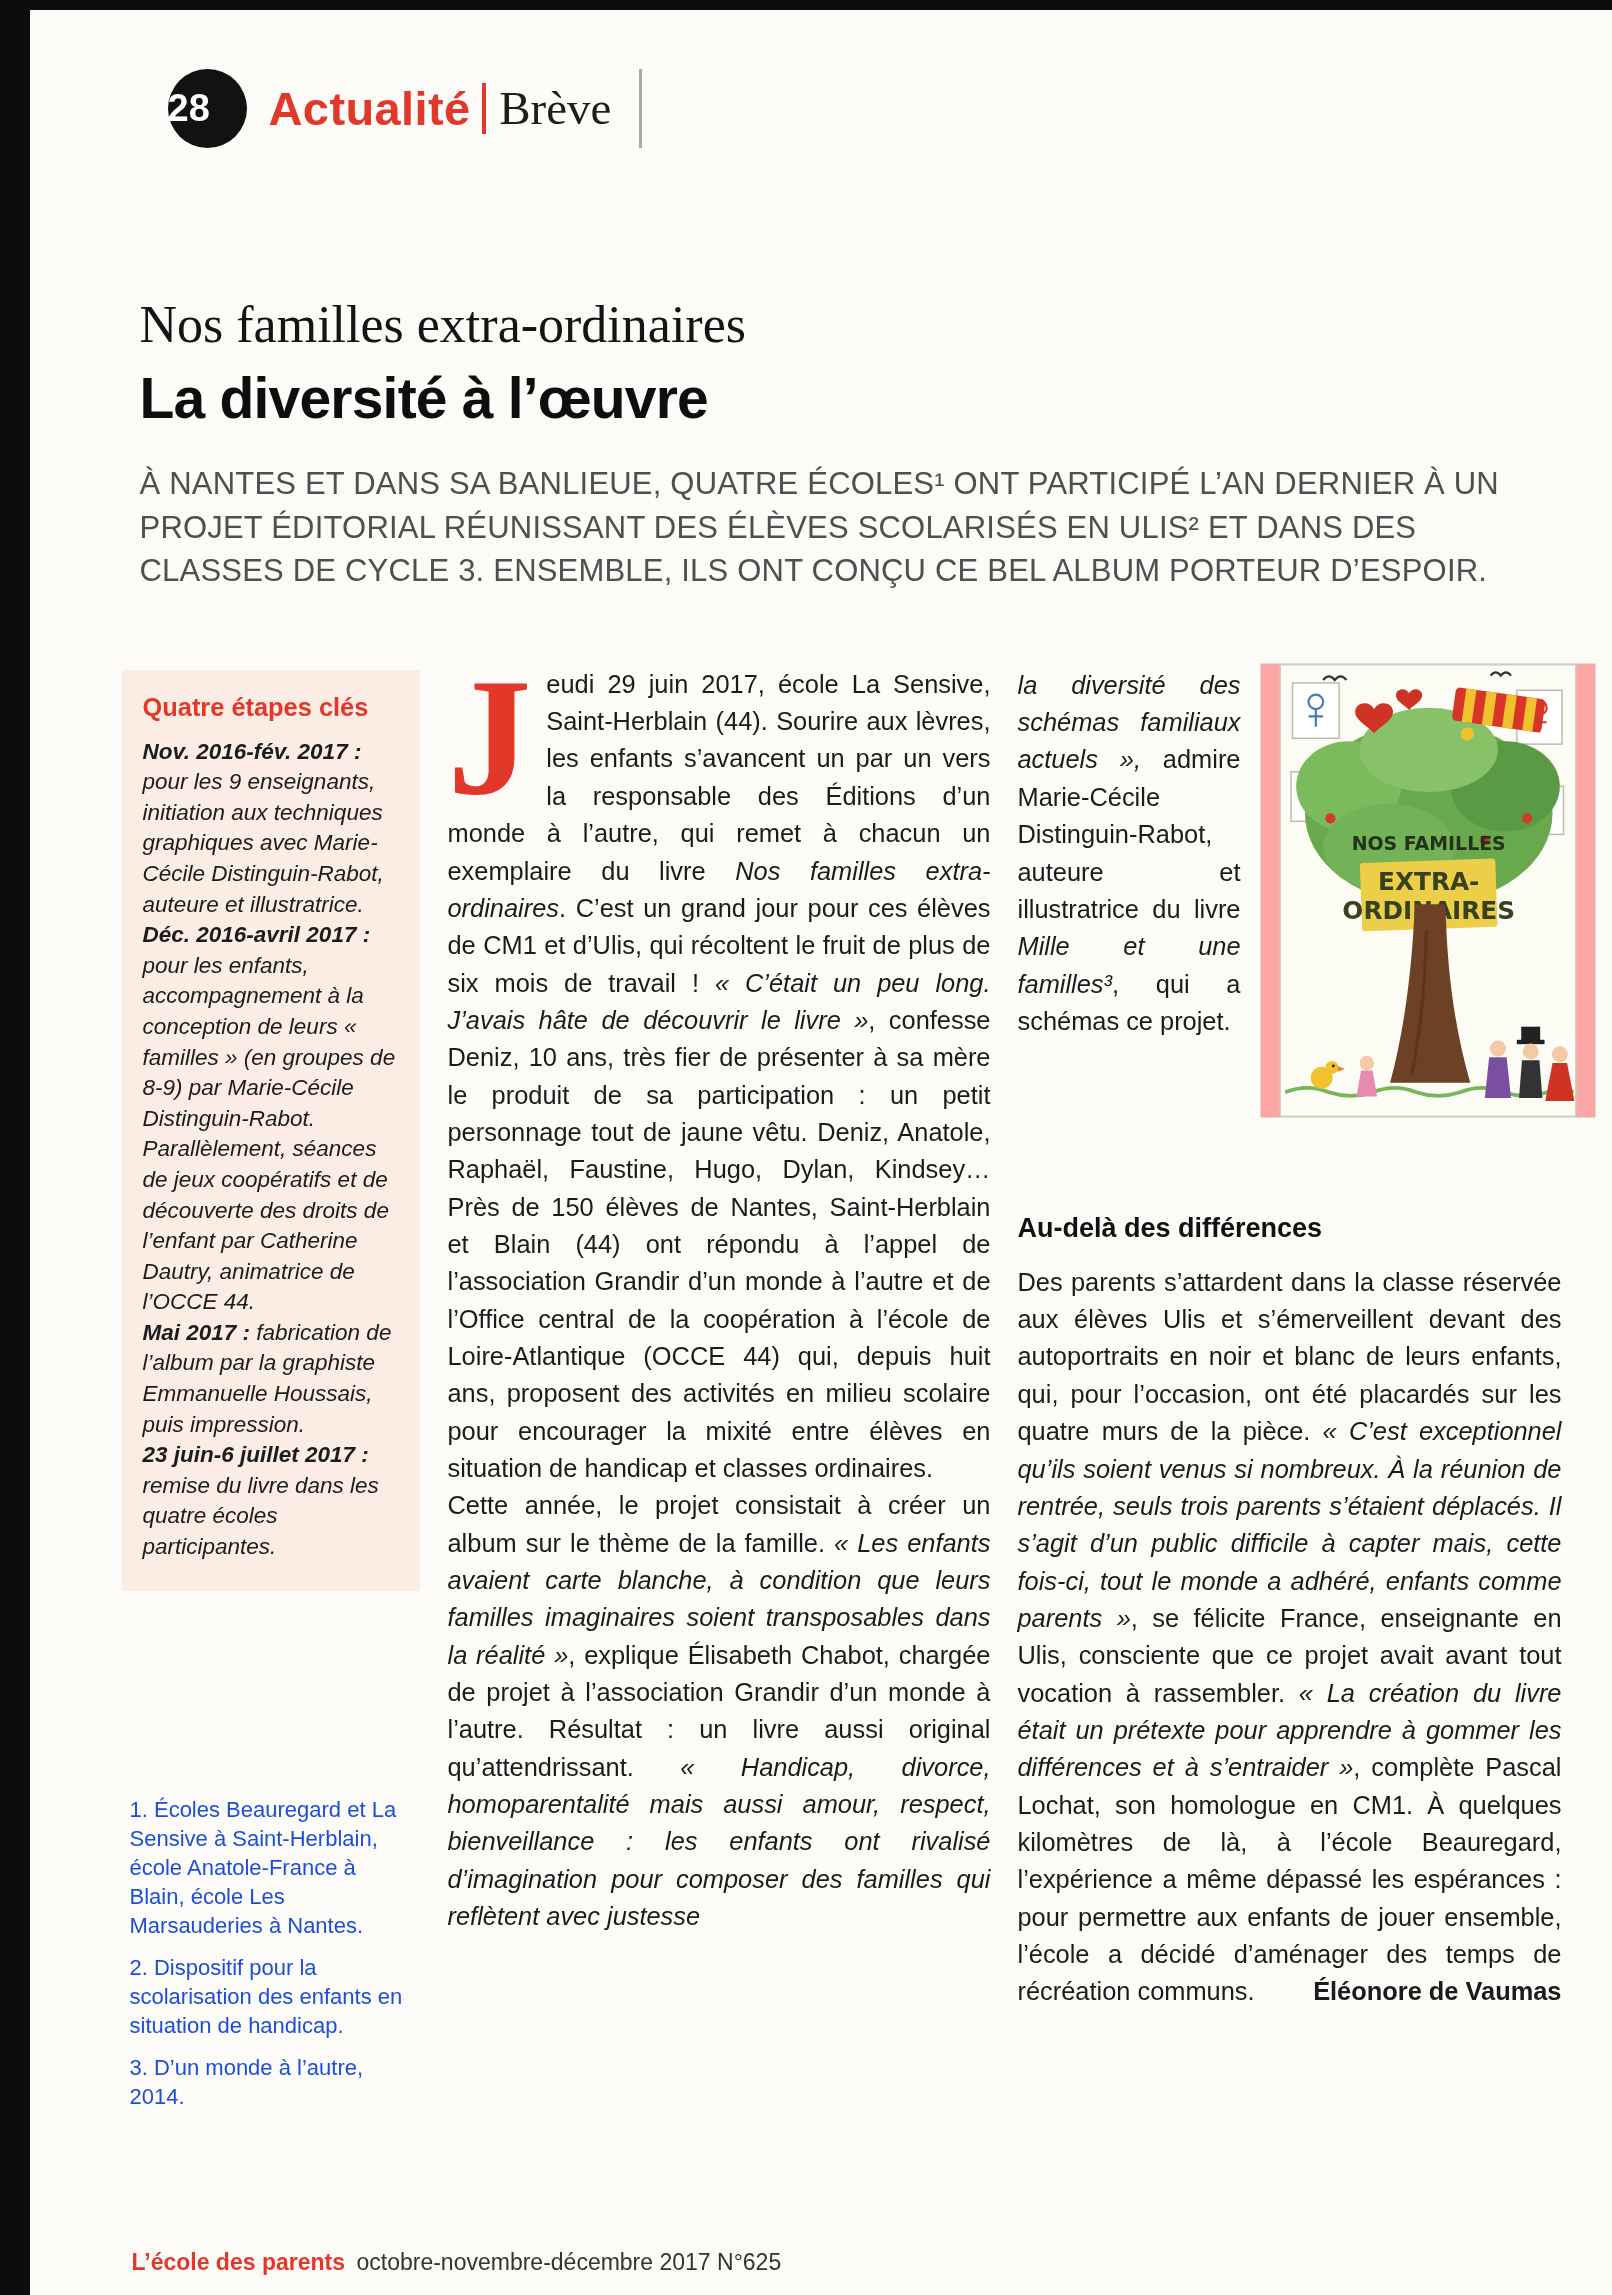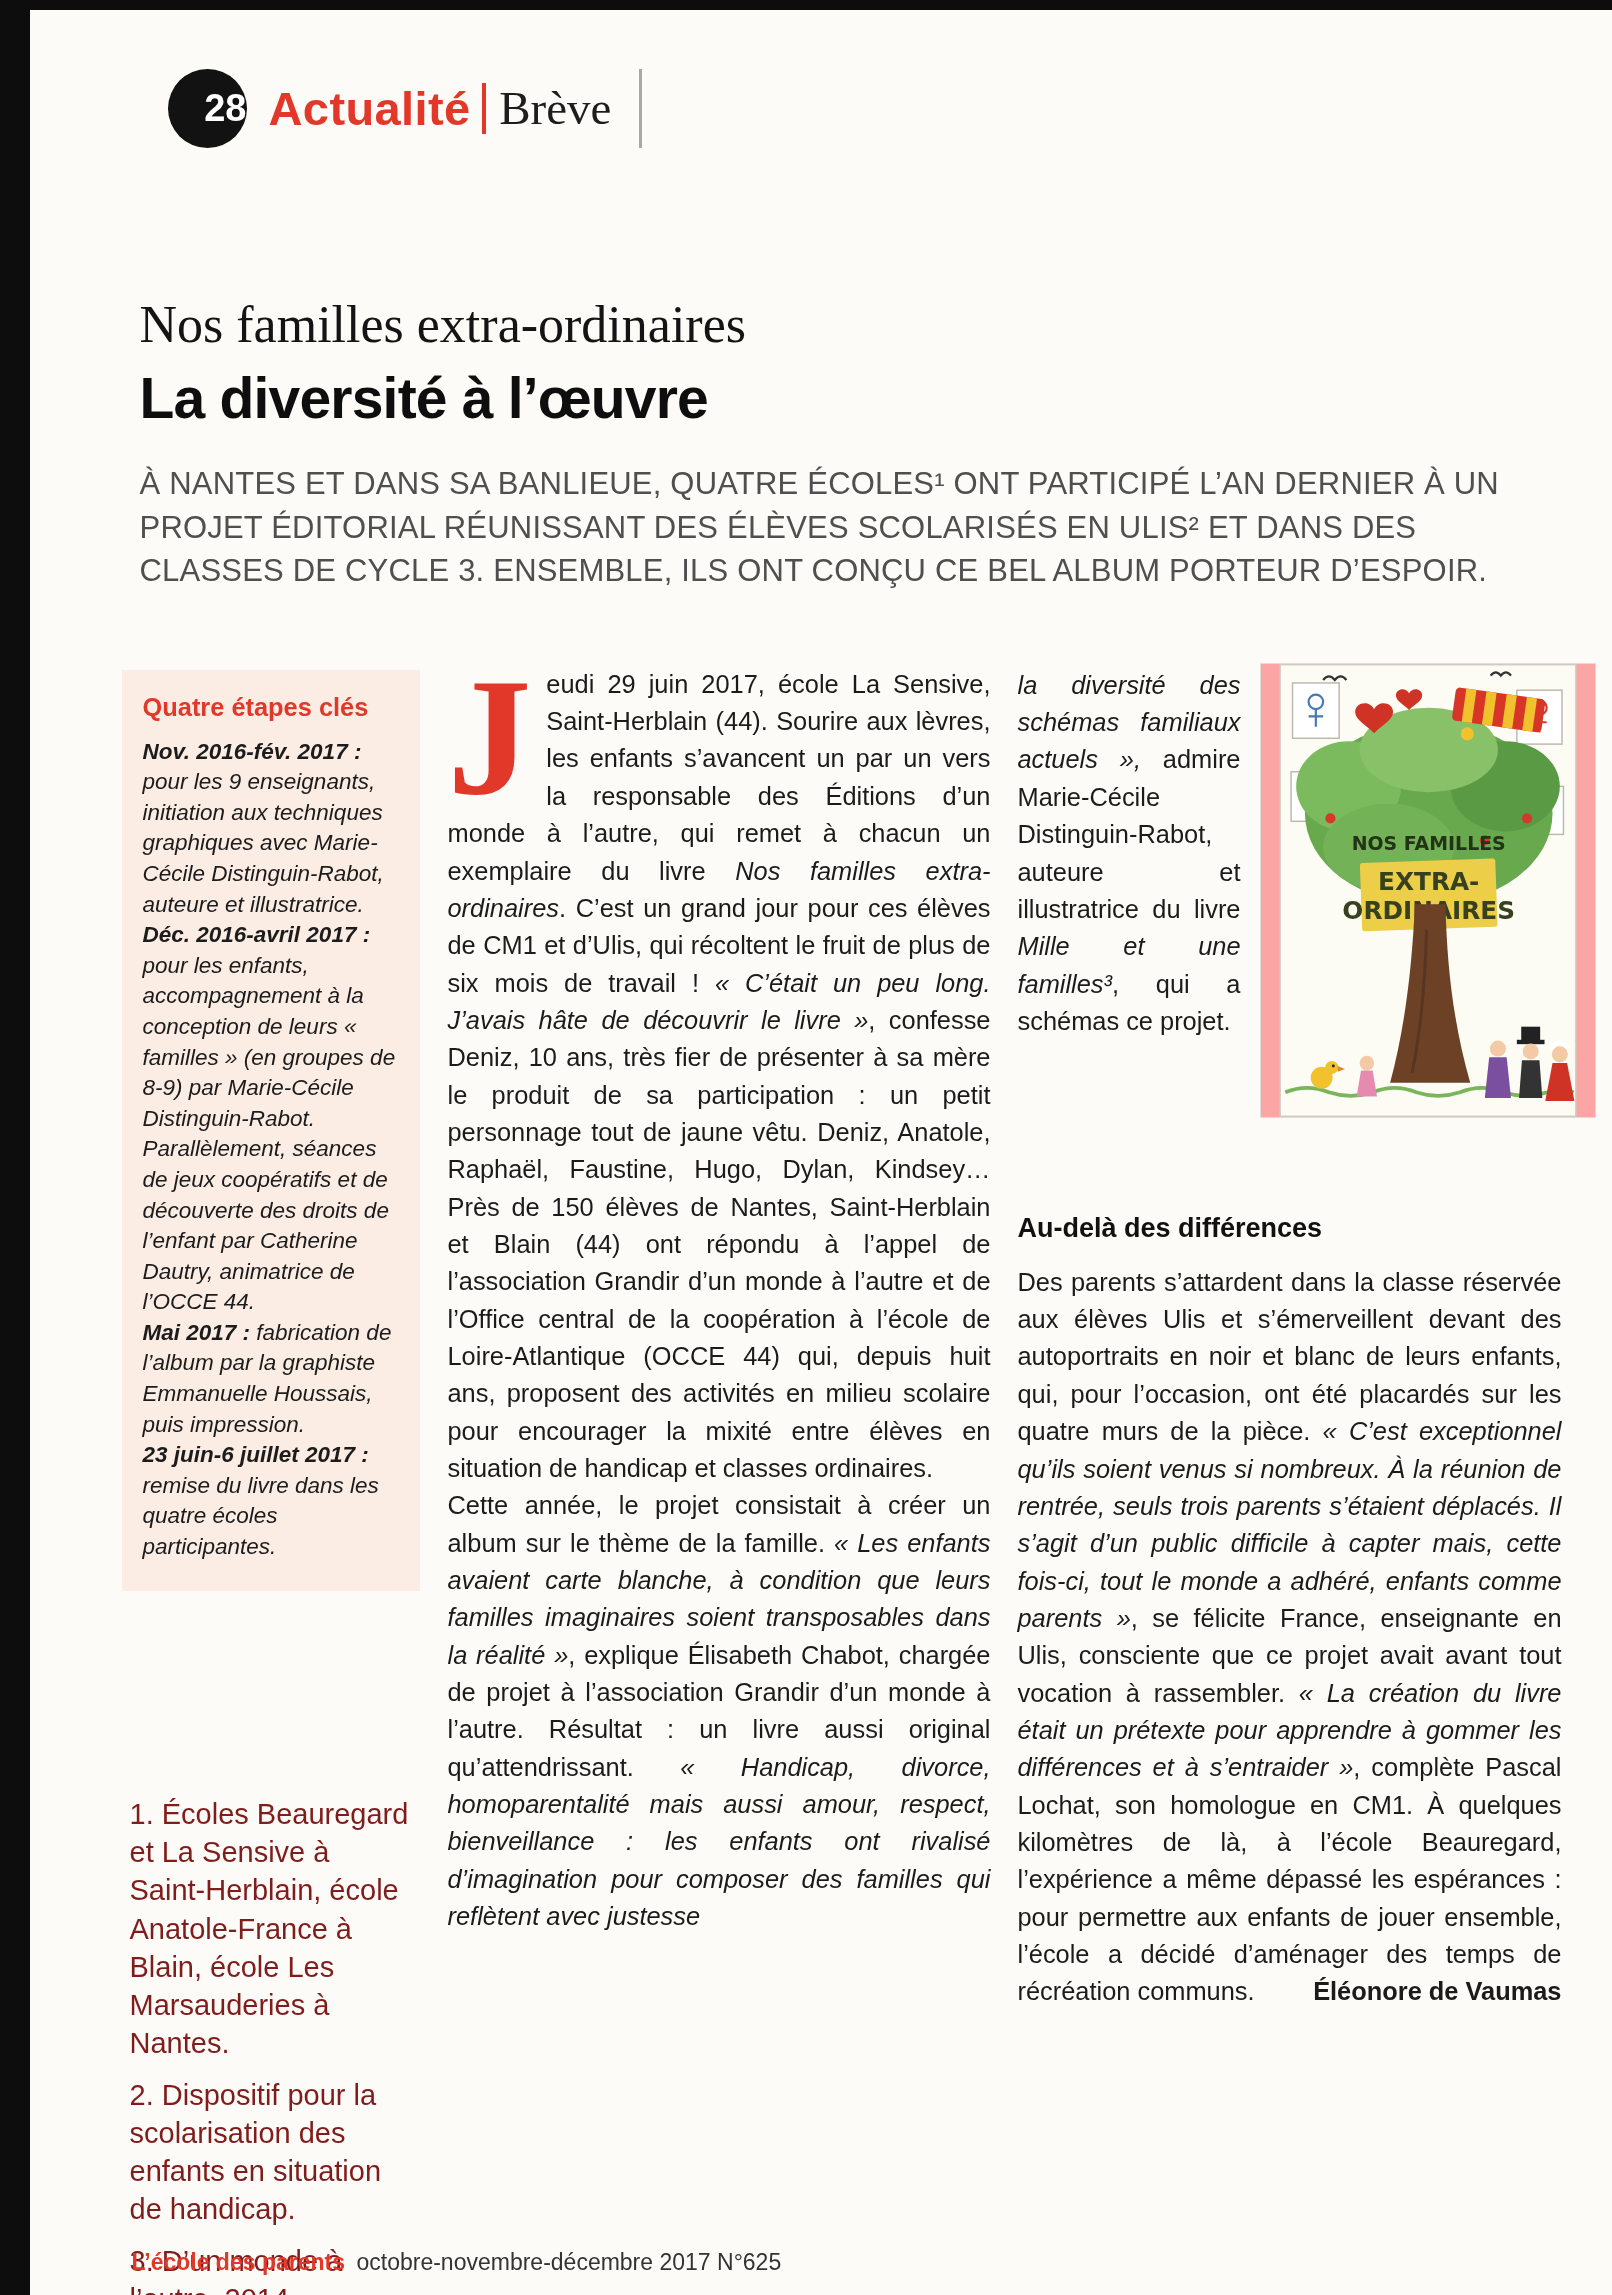--- a/index.html
+++ b/index.html
@@ -3,42 +3,42 @@
 <meta charset="utf-8">
 <style>
   * { margin:0; padding:0; box-sizing:border-box; }
   html,body { width:1613px; height:2295px; }
   body { background:#0d0d0d; font-family:"Liberation Sans", sans-serif; position:relative; }
   .page { position:absolute; left:29.5px; top:9.8px; width:1583px; height:2286px; background:#fcfbf7; overflow:hidden; }
 
   
   .header { position:absolute; left:138px; top:59px; display:flex; align-items:center; }
   .pagenum-circle { width:79px; height:79px; border-radius:50%; background:#121212; color:#fff;
-                    display:flex; align-items:center; justify-content:flex-end;
+                    display:flex; align-items:center; justify-content:flex-start;
                     font-size:38px; font-weight:bold; }
   .section-label { margin-left:22px; color:#e2382a; font-weight:bold; font-size:47px; letter-spacing:0.4px; }
   .red-divider { width:4.1px; height:51px; background:#e2382a; margin:0 13px 0 11.5px; }
   .rubric-label { font-family:"Liberation Serif", serif; font-size:47px; color:#1d1d1d; }
   .gray-divider { width:2.5px; height:79px; background:#a9a9a4; margin-left:28px; }
 
   
   .headline { position:absolute; left:110px; top:285px; width:1385px; }
   .kicker { font-family:"Liberation Serif", serif; font-size:52px; color:#141414; font-weight:400; }
   .main-title { font-size:57px; font-weight:bold; color:#0e0e0e; margin-top:11.5px; letter-spacing:-0.8px; }
   .standfirst { margin-top:31px; font-size:31px; line-height:1.4; color:#4f4f4f; letter-spacing:0.2px; width:1375px; }
 
   
   .sidebar { position:absolute; left:92px; top:660px; width:298px; background:#fbece4; padding:23px 21px 28px 21px; }
   .sidebar-title { color:#e2382a; font-weight:bold; font-size:25.4px; margin-bottom:14.8px; }
   .sidebar-step { font-style:italic; font-size:22.5px; line-height:1.36; color:#1c1c1c; text-align:left; }
   .step-date { font-weight:bold; }
 
   
   .footnotes { position:absolute; left:100px; top:1785px; width:283px; }
-  .footnote { font-size:29px; line-height:1.32; color:#7f1d1d; margin-bottom:13px; }
+  .footnote { font-size:22px; line-height:1.32; color:#1d4ed8; margin-bottom:13px; }
 
   
   .body-text { font-size:25.4px; line-height:1.47; text-align:justify; color:#1b1b1b; hyphens:auto; }
   .it { font-style:italic; }
   .col-main { position:absolute; left:418px; top:656px; width:543px; }
   .dropcap { float:left; font-family:"Liberation Serif", serif; font-weight:bold; color:#e2382a;
              font-size:168px; line-height:0.72; margin:9.8px 14.8px 0 0; }
   .col-right-intro { position:absolute; left:988px; top:657px; width:223px; }
   .subhead { position:absolute; left:988px; top:1203px; width:544px; font-size:27px; font-weight:bold; color:#111; }
   .col-right-main { position:absolute; left:988px; top:1254px; width:544px; }

